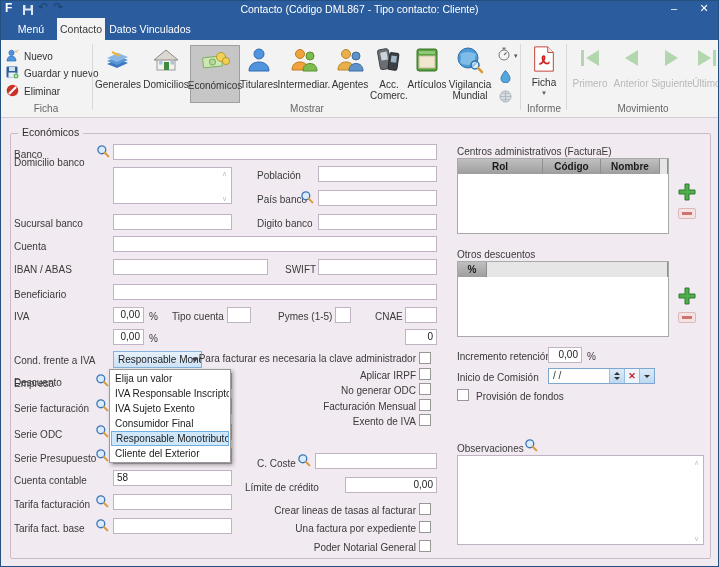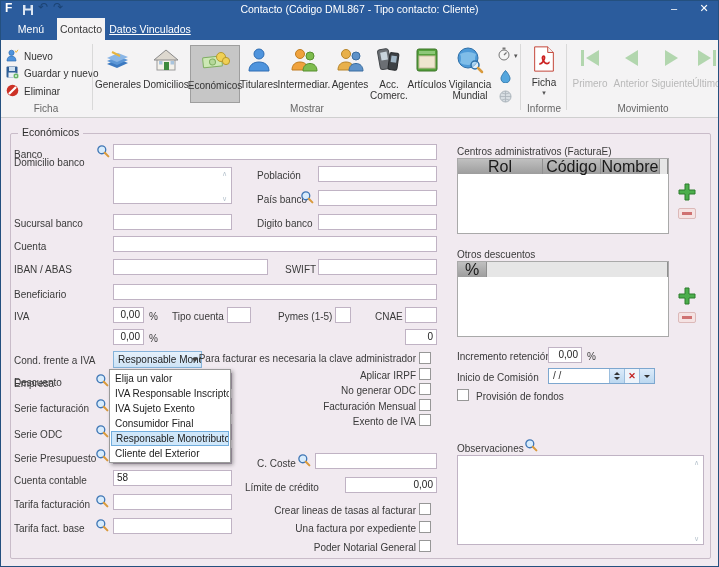--- a/index.html
+++ b/index.html
@@ -44,22 +44,22 @@
          line-height:15px;padding:0 14px 0 4px;overflow:hidden;white-space:nowrap;}
   .combo .car{position:absolute;right:3px;top:6px;width:0;height:0;border-left:3.5px solid transparent;
               border-right:3.5px solid transparent;border-top:4px solid #444;}
   .popup{position:absolute;left:109px;top:369px;width:118px;background:#fff;border:1px solid #9a9a9a;
          box-shadow:2px 2px 4px rgba(0,0,0,.35);z-index:30;padding:1px;}
   .pitem{height:15px;line-height:15px;font-size:10px;padding:0 4px;color:#222;white-space:nowrap;overflow:hidden;}
   .pitem.sel{background:#cfe7fa;border:1px solid #72aede;height:13px;line-height:13px;box-sizing:content-box;}
   
   .tbl{position:absolute;background:#fff;border:1px solid #a9a9a9;box-sizing:border-box;}
   .thead{display:flex;height:15px;}
-  .th{background:linear-gradient(#c0c0c0,#9d9d9d);border-right:1px solid #8f8f8f;color:#1a1a1a;font-size:16px;
-      display:flex;align-items:center;justify-content:center;box-sizing:border-box;}
+  .th{background:linear-gradient(#c0c0c0,#9d9d9d);border-right:1px solid #8f8f8f;color:#1a1a1a;font-size:10px;
+      display:flex;align-items:center;justify-content:center;box-sizing:border-box;font-weight:bold;}
   .sliver{background:#e6e6e6;}
   .plusbtn{position:absolute;width:20px;height:20px;cursor:default;}
   .minusbtn{position:absolute;width:18px;height:11px;background:#f5e3e3;border:1px solid #dcb9b9;border-radius:2px;
             box-sizing:border-box;display:flex;align-items:center;justify-content:center;}
   .minusbtn i{display:block;width:10px;height:3px;background:#cf7272;}
   
   .datec{position:absolute;left:548px;top:368px;width:107px;height:16px;border:1px solid #7da7cf;
          box-sizing:border-box;display:flex;background:#fff;}
   .datec .dtxt{flex:1;font-size:10px;color:#333;line-height:14px;padding-left:4px;}
   .datec .dbtn{width:14px;border-left:1px solid #9cbede;display:flex;flex-direction:column;align-items:center;justify-content:center;}
@@ -85,21 +85,21 @@
     <span class="tbicon" style="left:38px;top:0;font-size:12px;color:#1b4373;">↶</span>
     <span class="tbicon" style="left:53px;top:0;font-size:12px;color:#1b4373;">↷</span>
     <div class="title">Contacto (Código DML867 - Tipo contacto: Cliente)</div>
     <span class="winctl" style="right:36px;">–</span>
     <span class="winctl" style="right:6px;">✕</span>
   </div>
 
   <div class="tabstrip">
     <div class="tab" style="left:8px;width:46px;">Menú</div>
     <div class="tab active" style="left:57px;width:48px;">Contacto</div>
-    <div class="tab" style="left:108px;width:84px;text-decoration:underline;">Datos Vinculados</div>
+    <div class="tab" style="left:108px;width:84px;">Datos Vinculados</div>
   </div>
 
   <div class="ribbon">
 
     <div class="sbtn" style="left:6px;top:9px;">
       <span><svg width="13" height="13" viewBox="0 0 13 13">
             <circle cx="5.5" cy="3.8" r="2.6" fill="#4f94dd" stroke="#2f6db3" stroke-width="0.7"></circle>
             <path d="M1 12 c0-3.5 2-5 4.5-5 s4.5 1.5 4.5 5z" fill="#4f94dd" stroke="#2f6db3" stroke-width="0.7"></path>
             <path d="M9.2 1.6 l1 1.8 1.8-2.6" stroke="#e8b43c" stroke-width="1" fill="none"></path>
           </svg></span>

